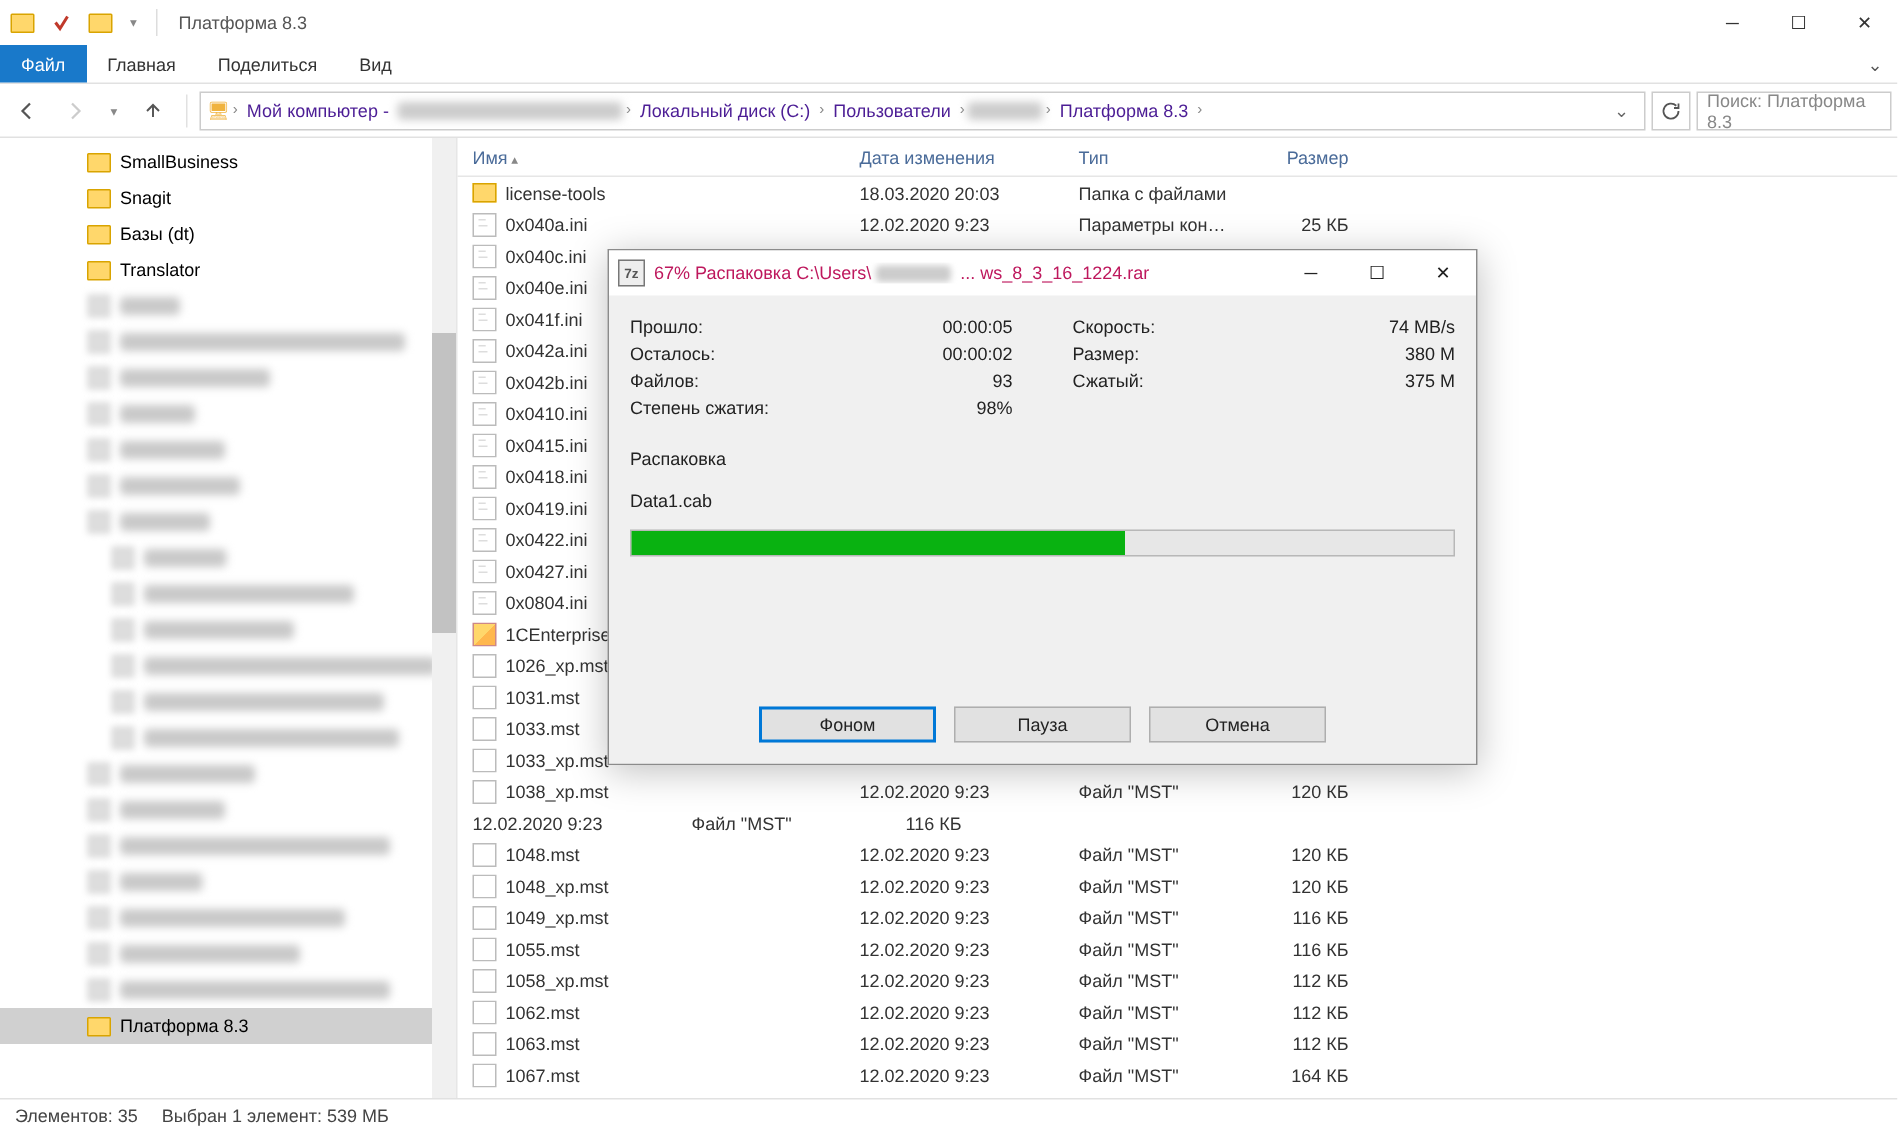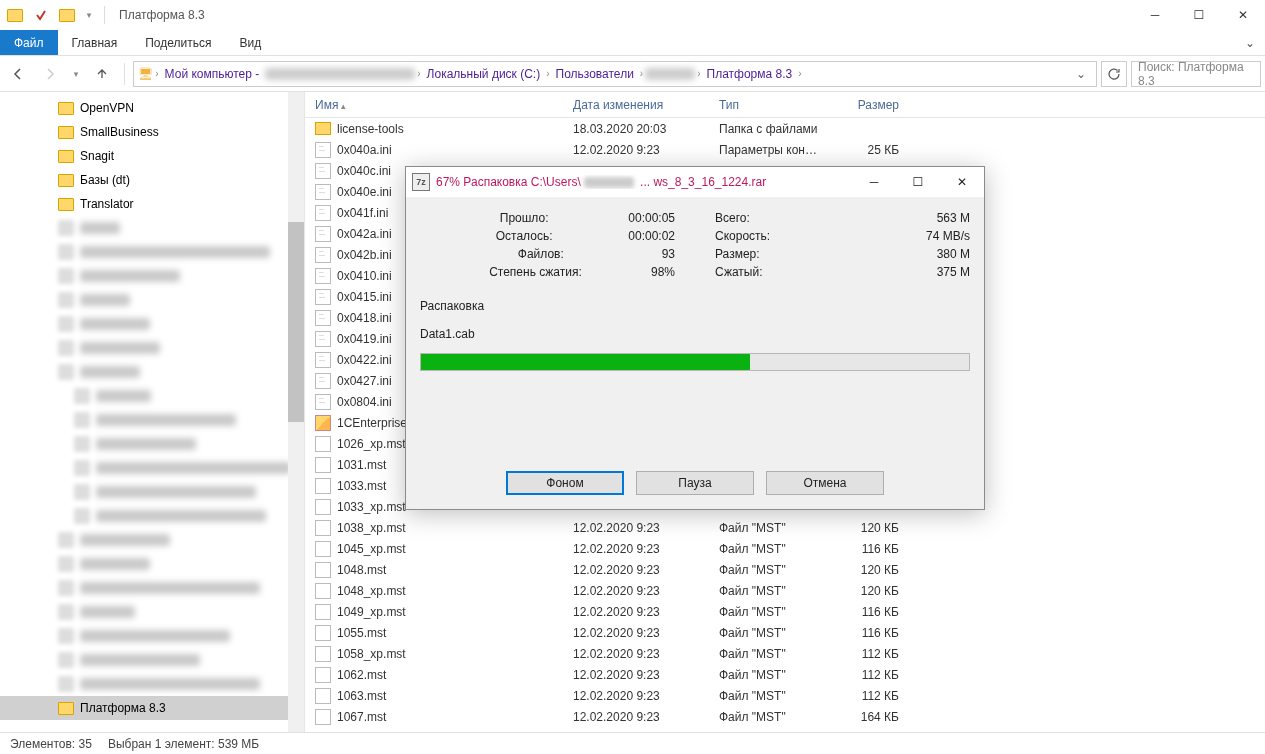--- a/index.html
+++ b/index.html
@@ -161,24 +161,20 @@
       </svg>
     </span>
   <div class="searchbox">Поиск: Платформа 8.3</div>
 </div>
 
 <div class="main">
   <div class="tree">
     <div id="tree-items">
         <div class="tree-item">
           <span class="folder-icon"></span>
-          <span>OpenVPN</span>
-        </div>
-        <div class="tree-item">
-          <span class="folder-icon"></span>
           <span>SmallBusiness</span>
         </div>
         <div class="tree-item">
           <span class="folder-icon"></span>
           <span>Snagit</span>
         </div>
         <div class="tree-item">
           <span class="folder-icon"></span>
           <span>Базы (dt)</span>
         </div>
@@ -459,24 +455,20 @@
         <div class="row">
           <div class="cell rname">
             <span class="ficon mst"></span>
             <span>1038_xp.mst</span>
           </div>
           <div class="cell rdate">12.02.2020 9:23</div>
           <div class="cell rtype">Файл "MST"</div>
           <div class="cell rsize">120 КБ</div>
         </div>
         <div class="row">
-          <div class="cell rname">
-            <span class="ficon mst"></span>
-            <span>1045_xp.mst</span>
-          </div>
           <div class="cell rdate">12.02.2020 9:23</div>
           <div class="cell rtype">Файл "MST"</div>
           <div class="cell rsize">116 КБ</div>
         </div>
         <div class="row">
           <div class="cell rname">
             <span class="ficon mst"></span>
             <span>1048.mst</span>
           </div>
           <div class="cell rdate">12.02.2020 9:23</div>
@@ -562,43 +554,39 @@
       <span>67% Распаковка C:\Users\</span><span class="blur-dlg"></span><span> ... ws_8_3_16_1224.rar</span>
     </span>
     <div class="wc">
       <span>─</span>
       <span>☐</span>
       <span>✕</span>
     </div>
   </div>
   <div class="dlg-body">
     <div class="stats">
-      <div class="stats-col" style="padding-right:20px;text-align:center;">
+      <div class="stats-col" style="padding-right:20px;">
         <div class="stat-row">
             <span class="l">Прошло:</span>
             <span class="v">00:00:05</span>
           </div>
         <div class="stat-row">
             <span class="l">Осталось:</span>
             <span class="v">00:00:02</span>
           </div>
         <div class="stat-row">
             <span class="l">Файлов:</span>
             <span class="v">93</span>
           </div>
         <div class="stat-row">
             <span class="l">Степень сжатия:</span>
             <span class="v">98%</span>
           </div>
       </div>
       <div class="stats-col" style="padding-left:20px;">
-        <div class="stat-row">
-            <span class="l">Всего:</span>
-            <span class="v">563 M</span>
-          </div>
         <div class="stat-row">
             <span class="l">Скорость:</span>
             <span class="v">74 MB/s</span>
           </div>
         <div class="stat-row">
             <span class="l">Размер:</span>
             <span class="v">380 M</span>
           </div>
         <div class="stat-row">
             <span class="l">Сжатый:</span>

